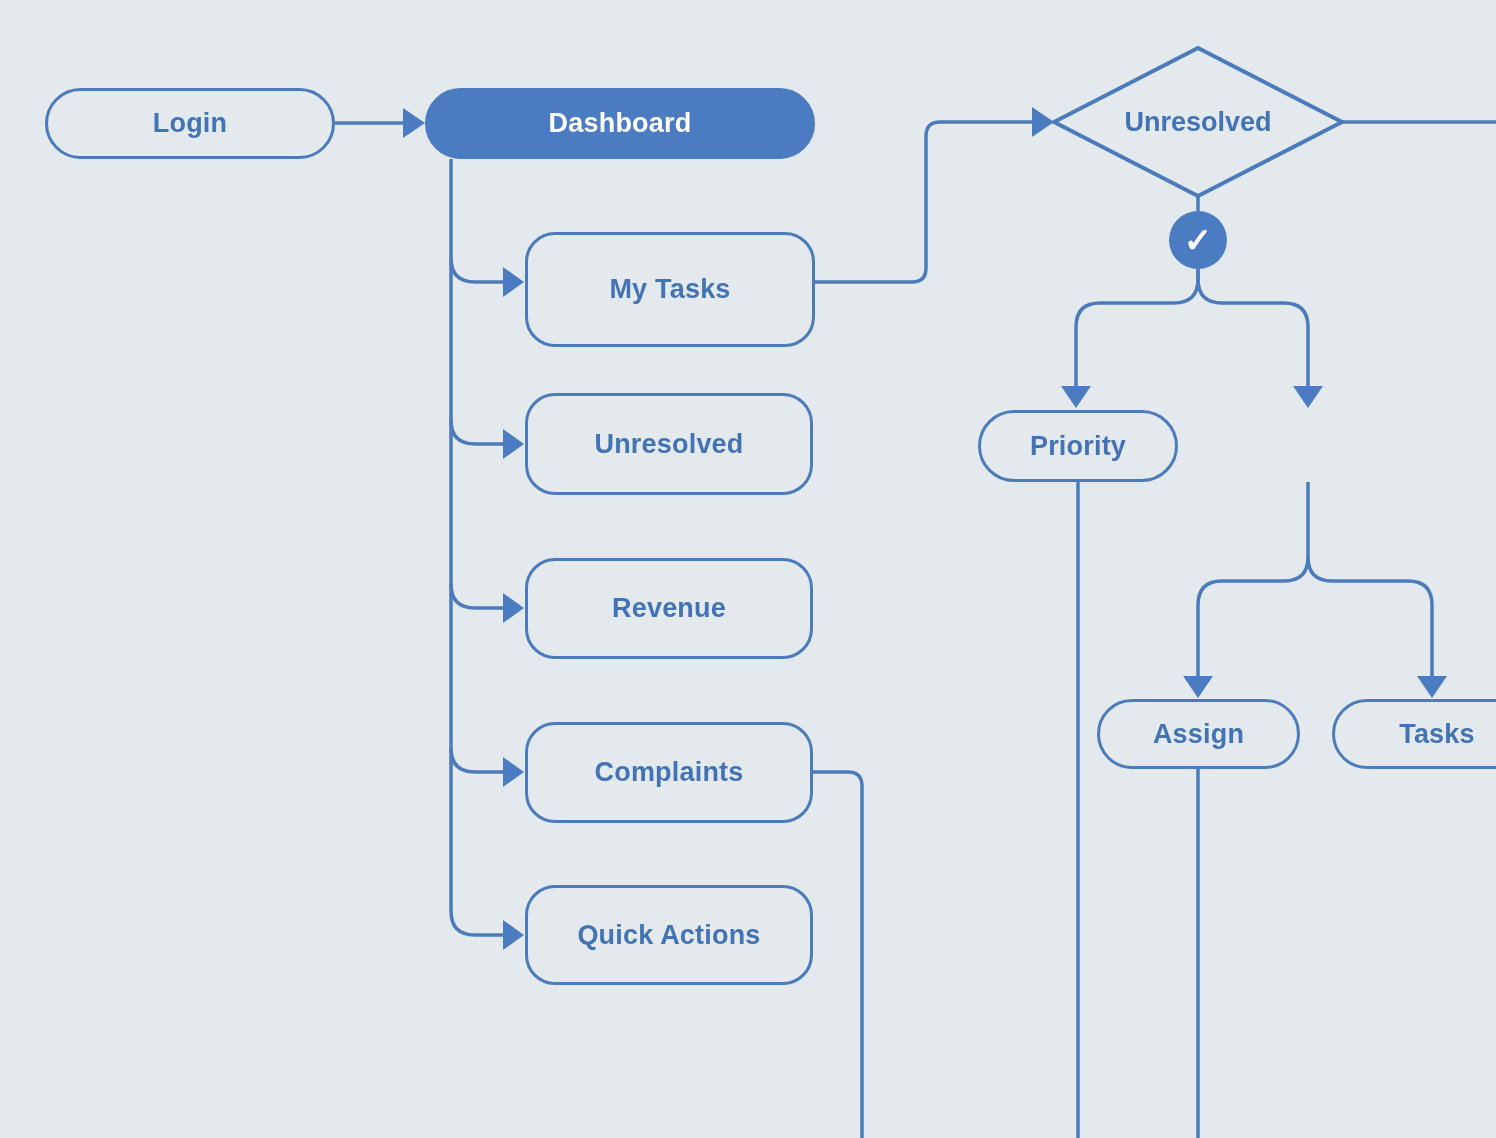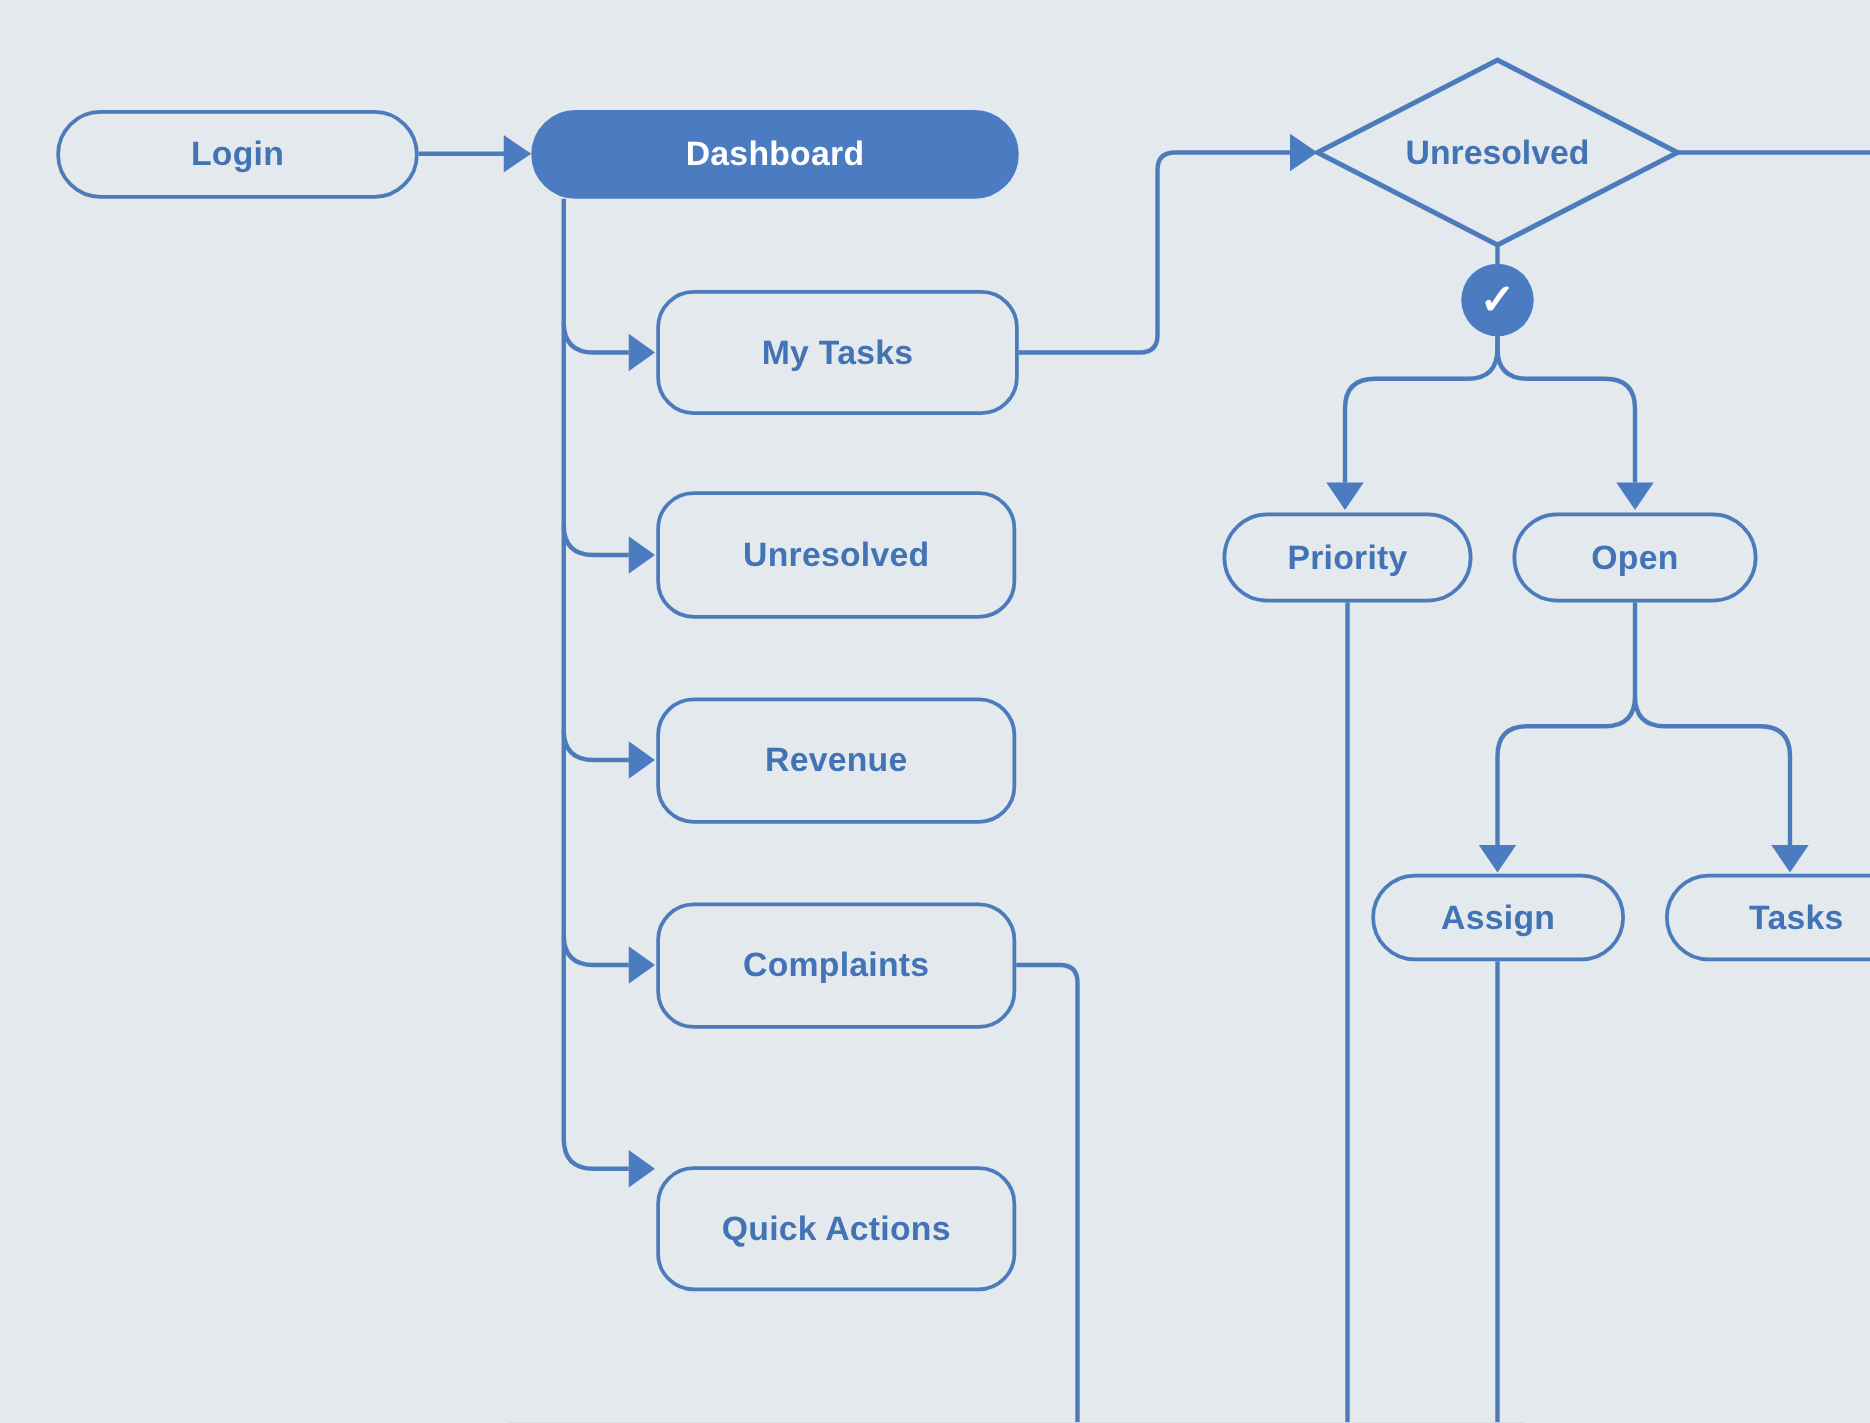--- a/index.html
+++ b/index.html
@@ -99,55 +99,52 @@
   </svg>
 
   <div class="node pill" style="left:45px;top:88px;width:290px;height:71px;">
     <span>Login</span>
   </div>
 
   <div class="node pill filled" style="left:425px;top:88px;width:390px;height:71px;">
     <span>Dashboard</span>
   </div>
 
-  <div class="node" style="left:525px;top:232px;width:290px;height:100px;justify-content:center;">
+  <div class="node" style="left:525px;top:232px;width:290px;height:115px;justify-content:center;">
     <span>My Tasks</span>
   </div>
 
   <div class="node" style="left:525px;top:393px;width:288px;height:102px;">
     <span>Unresolved</span>
   </div>
 
   <div class="node" style="left:525px;top:558px;width:288px;height:101px;">
     <span>Revenue</span>
   </div>
 
   <div class="node" style="left:525px;top:722px;width:288px;height:101px;">
     <span>Complaints</span>
   </div>
 
-  <div class="node" style="left:525px;top:885px;width:288px;height:100px;margin-top:48px;">
+  <div class="node" style="left:525px;top:885px;width:288px;height:100px;">
     <span>Quick Actions</span>
   </div>
 
   <div class="diamond-label" style="left:1064px;top:98px;width:268px;height:48px;align-items:center;">
     <span>Unresolved</span>
   </div>
 
   <div class="check-circle" style="left:1169px;top:211px;width:58px;height:58px;">
     <span>✓</span>
   </div>
 
   <div class="node pill" style="left:978px;top:410px;width:200px;height:72px;">
     <span>Priority</span>
   </div>
 
-  <div class="node pill" style="left:1210px;top:410px;width:196px;height:72px;">
-    <span>Open</span>
-  </div>
 
   <div class="node pill" style="left:1097px;top:699px;width:203px;height:70px;">
     <span>Assign</span>
   </div>
 
   <div class="node pill" style="left:1332px;top:699px;width:210px;height:70px;">
     <span>Tasks</span>
   </div>
 
 </div>

